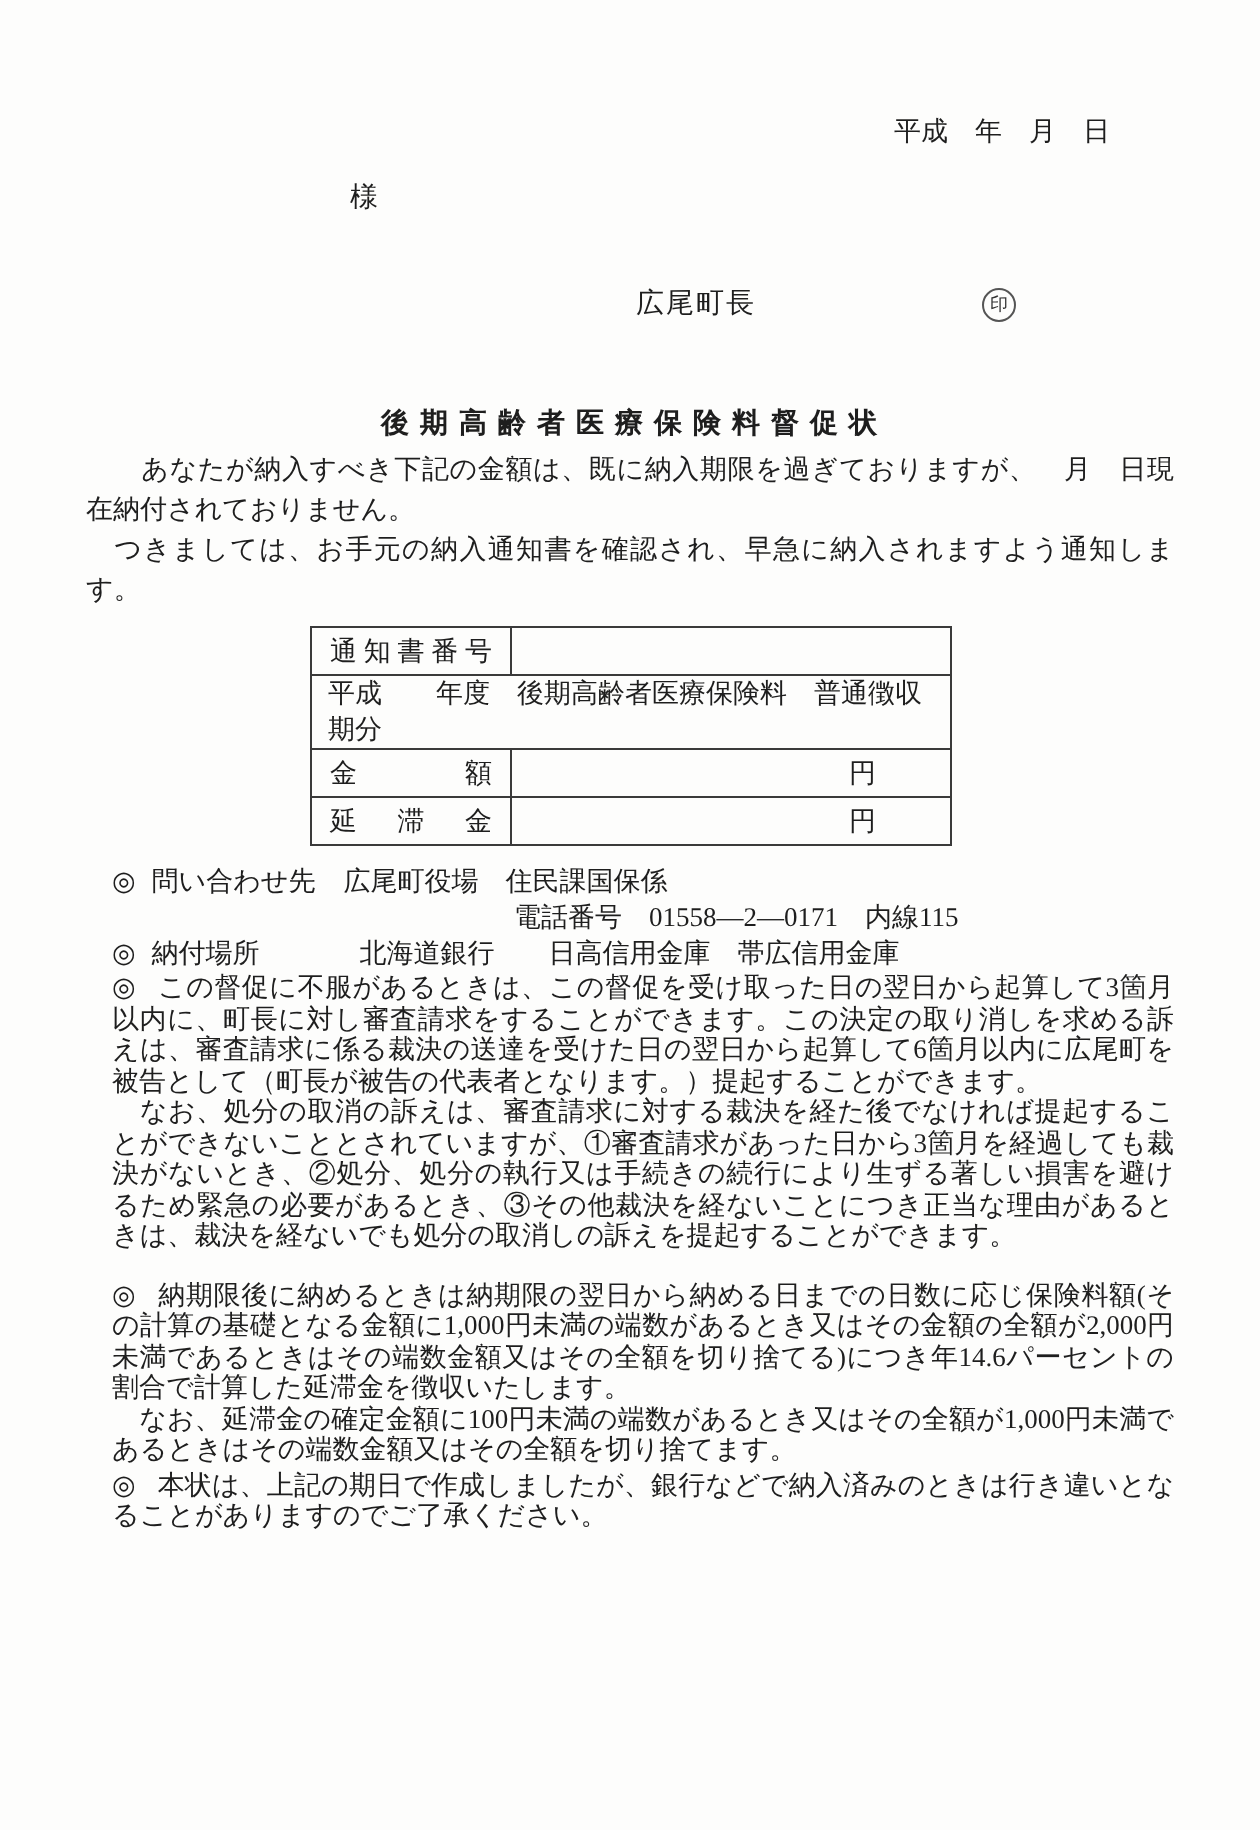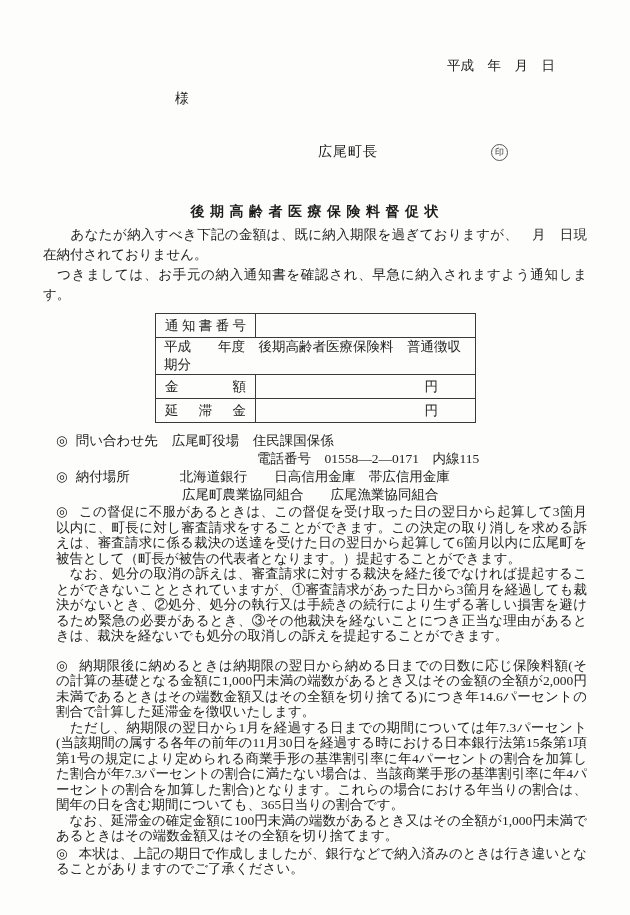--- a/index.html
+++ b/index.html
@@ -99,33 +99,31 @@
     </table>
 
   <div class="contact">
     <div class="c-indent">
       <span class="c-bullet">◎</span><span>問い合わせ先</span><span class="c-val-inquiry">広尾町役場　住民課国保係</span>
     </div>
     <div class="phone-line">電話番号　01558—2—0171　内線115</div>
     <div class="c-indent">
       <span class="c-bullet">◎</span><span>納付場所</span><span class="c-val-banks">北海道銀行　　日高信用金庫　帯広信用金庫</span>
     </div>
-    <div class="banks2">広尾町農業協同組合　　広尾漁業協同組合</div>
   </div>
 
   <div class="notes">
 
     <div class="note note-appeal">
       <p><span class="n-bullet">◎</span><span>この督促に不服があるときは、この督促を受け取った日の翌日から起算して3箇月以内に、町長に対し審査請求をすることができます。この決定の取り消しを求める訴えは、審査請求に係る裁決の送達を受けた日の翌日から起算して6箇月以内に広尾町を被告として（町長が被告の代表者となります。）提起することができます。</span></p>
       <p>　なお、処分の取消の訴えは、審査請求に対する裁決を経た後でなければ提起することができないこととされていますが、①審査請求があった日から3箇月を経過しても裁決がないとき、②処分、処分の執行又は手続きの続行により生ずる著しい損害を避けるため緊急の必要があるとき、③その他裁決を経ないことにつき正当な理由があるときは、裁決を経ないでも処分の取消しの訴えを提起することができます。</p>
     </div>
 
     <div class="note note-late-fee">
       <p><span class="n-bullet">◎</span><span>納期限後に納めるときは納期限の翌日から納める日までの日数に応じ保険料額(その計算の基礎となる金額に1,000円未満の端数があるとき又はその金額の全額が2,000円未満であるときはその端数金額又はその全額を切り捨てる)につき年14.6パーセントの割合で計算した延滞金を徴収いたします。</span></p>
-      <p>　ただし、納期限の翌日から1月を経過する日までの期間については年7.3パーセント(当該期間の属する各年の前年の11月30日を経過する時における日本銀行法第15条第1項第1号の規定により定められる商業手形の基準割引率に年4パーセントの割合を加算した割合が年7.3パーセントの割合に満たない場合は、当該商業手形の基準割引率に年4パーセントの割合を加算した割合)となります。これらの場合における年当りの割合は、閏年の日を含む期間についても、365日当りの割合です。</p>
       <p>　なお、延滞金の確定金額に100円未満の端数があるとき又はその全額が1,000円未満であるときはその端数金額又はその全額を切り捨てます。</p>
     </div>
 
     <div class="note note-closing">
       <p><span class="n-bullet">◎</span><span>本状は、上記の期日で作成しましたが、銀行などで納入済みのときは行き違いとなることがありますのでご了承ください。</span></p>
     </div>
 
   </div>
 
 </div>

